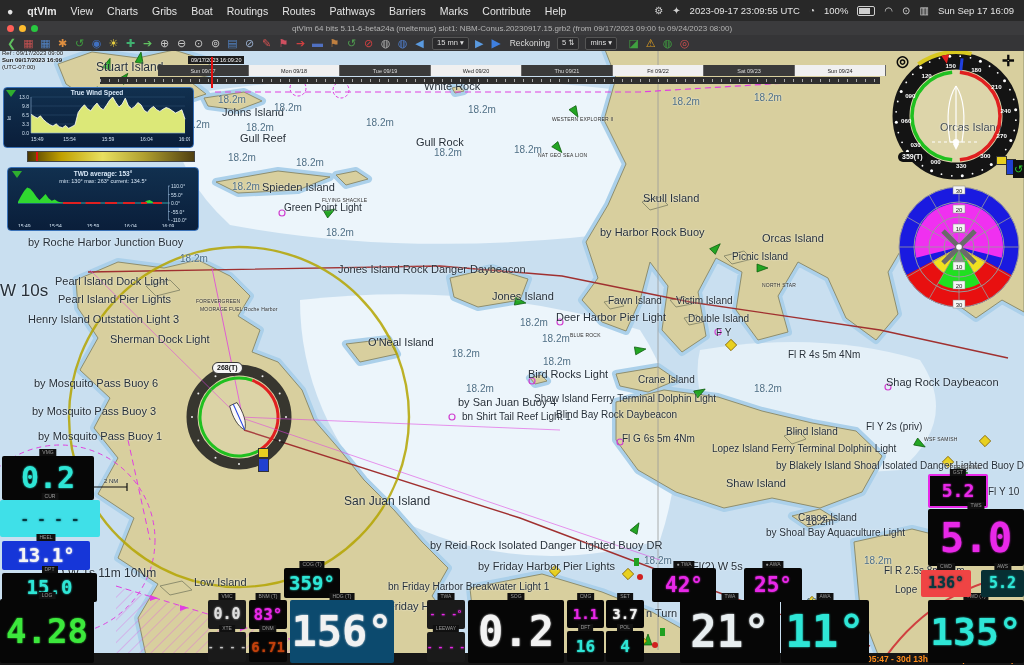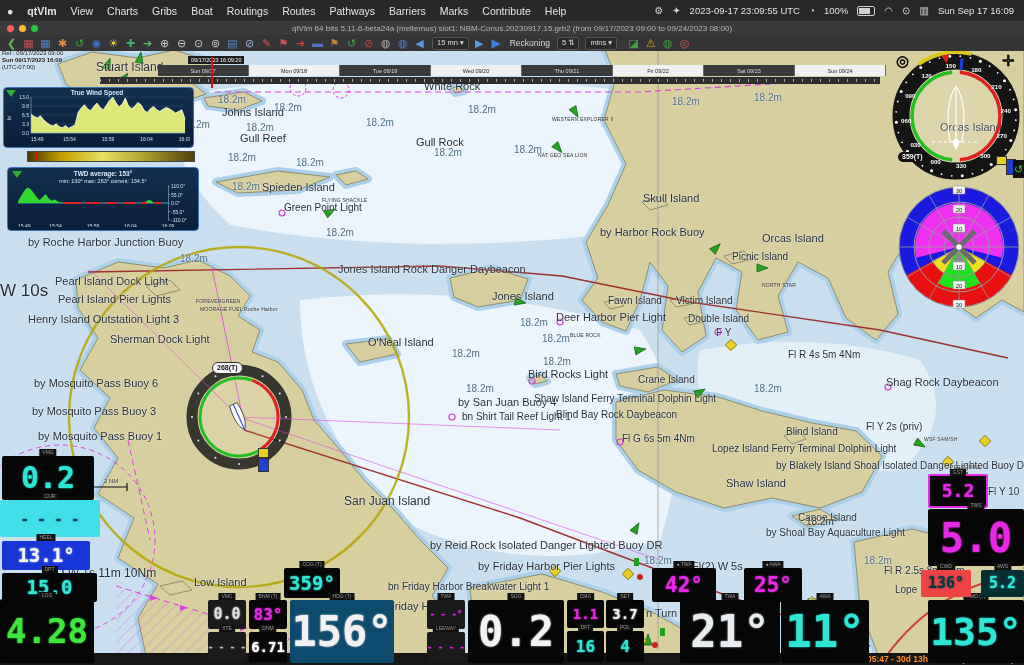--- a/index.html
+++ b/index.html
@@ -650,21 +650,21 @@
       <div class="panel" style="left: 208px; top: 632px; width: 38px; height: 30px; background: rgb(26, 26, 26);">
         <div class="phdr">XTE</div>
         <div class="pval" style="font-size: 9px; color: rgb(200, 200, 200);">- - - -</div>
       </div>
       <div class="panel" style="left: 249px; top: 600px; width: 38px; height: 29px; background: rgb(6, 6, 6);">
         <div class="phdr">BNM (T)</div>
         <div class="pval" style="font-size: 16px; color: rgb(232, 40, 232);">83°</div>
       </div>
       <div class="panel" style="left: 249px; top: 632px; width: 38px; height: 30px; background: rgb(6, 6, 6);">
         <div class="phdr">DNM</div>
-        <div class="pval" style="font-size: 14px; color: #ffffff;">6.71</div>
+        <div class="pval" style="font-size: 14px; color: #c2410c;">6.71</div>
       </div>
       <div class="panel" style="left: 290px; top: 600px; width: 104px; height: 63px; background: #0c4a6e;">
         <div class="phdr">HDG (T)</div>
         <div class="pval" style="font-size: 42px; color: rgb(242, 242, 242);">156°</div>
       </div>
       <div class="panel" style="left: 427px; top: 600px; width: 38px; height: 29px; background: rgb(26, 26, 26);">
         <div class="phdr">TWA</div>
         <div class="pval" style="font-size: 9px; color: rgb(232, 40, 232);">- - -°</div>
       </div>
       <div class="panel" style="left: 427px; top: 632px; width: 38px; height: 30px; background: rgb(26, 26, 26);">

